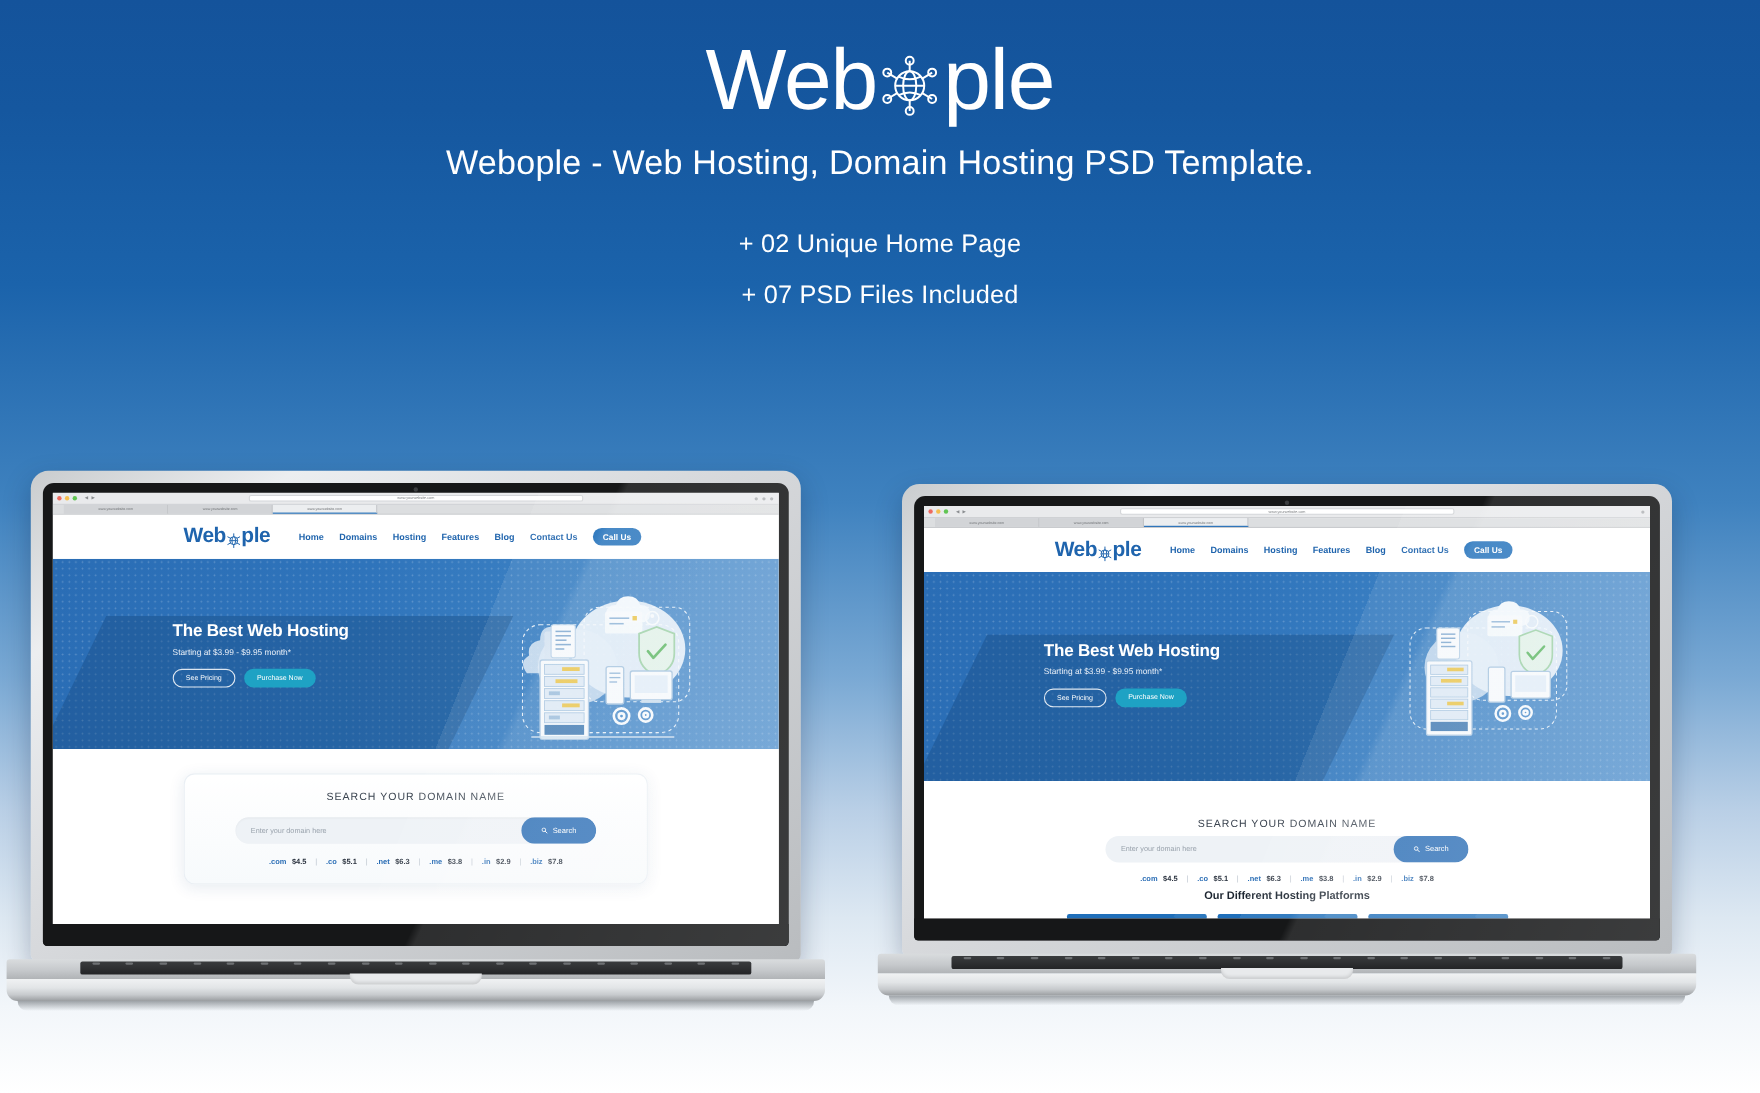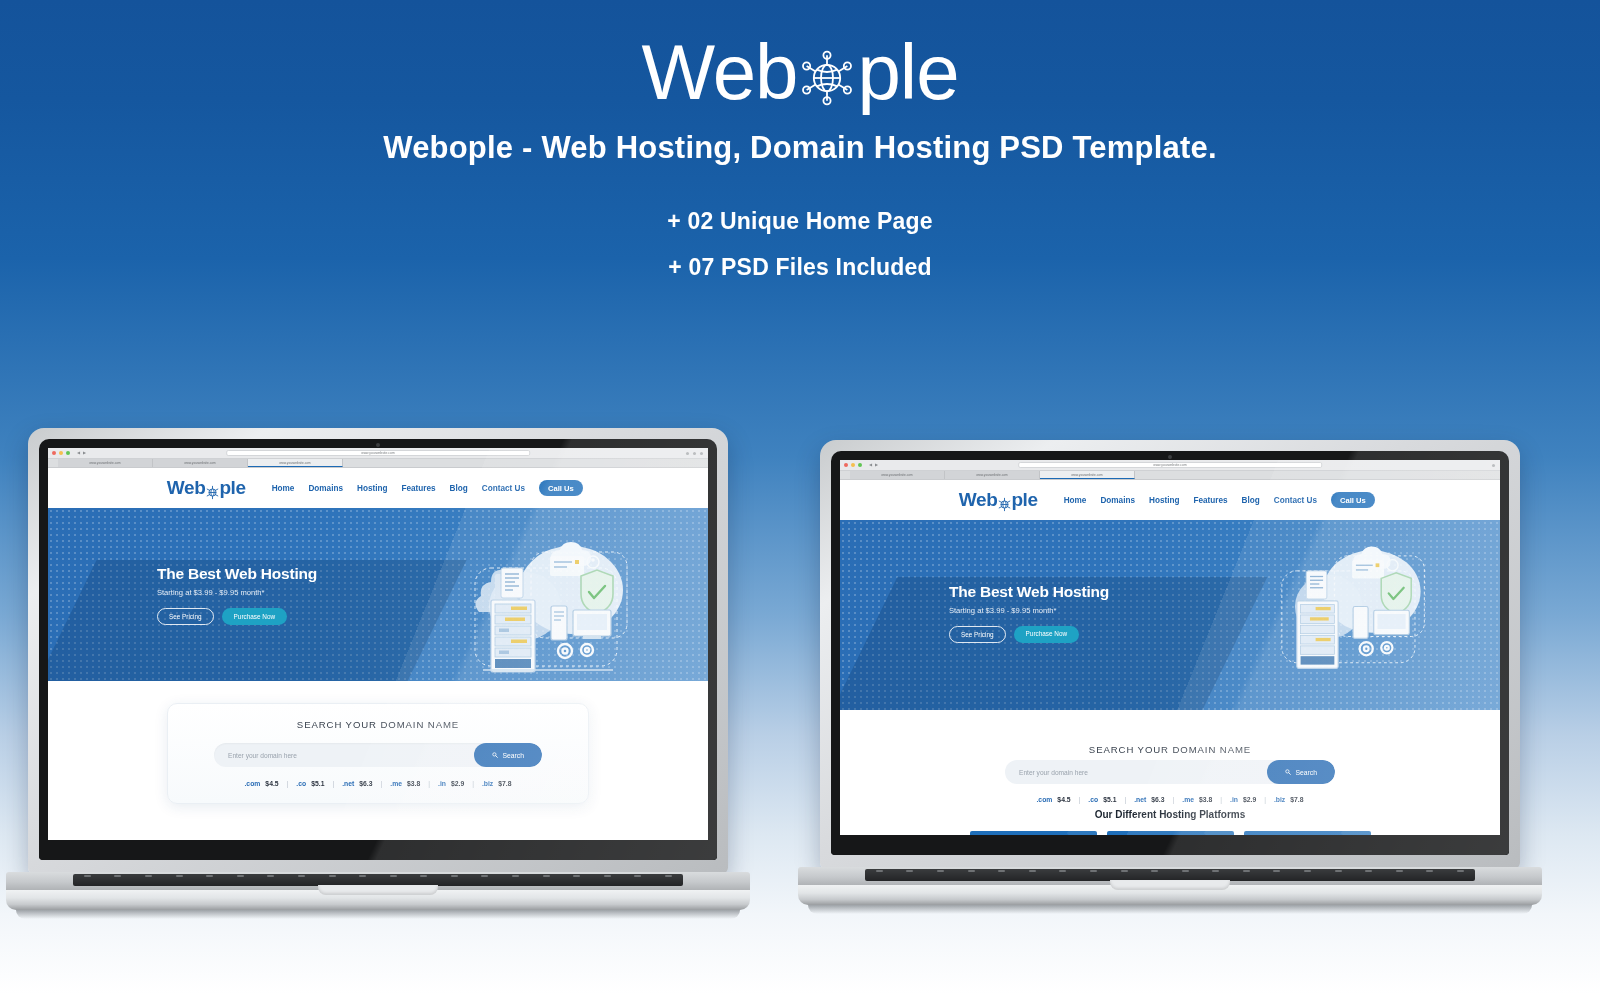--- a/index.html
+++ b/index.html
@@ -19,32 +19,32 @@
     display: flex; align-items: center; justify-content: center;
     gap: 2px; height: 92px;
   }
   .logo-text {
     font-size: 78px; font-weight: 500; color: #ffffff;
     letter-spacing: -1px; line-height: 1;
   }
   .logo-globe { width: 60px; height: 60px; display:block; margin: 0 -2px; position: relative; top: 6px; }
 
   .tagline {
-    font-size: 31px; color: #ffffff; font-weight: 700;
+    font-size: 31px; color: #ffffff; font-weight: 400;
     margin-top: 12px; letter-spacing: 0.2px;
   }
 
   .features {
     display: flex; justify-content: center; gap: 110px;
     margin-top: 42px;
   }
   .feat-col { display: flex; flex-direction: column; gap: 19px; }
   .feat-col.right { padding-top: 2px; }
   .feat-item {
-    font-size: 23px; font-weight: 700; color: #ffffff;
+    font-size: 23px; font-weight: 400; color: #ffffff;
     letter-spacing: 0.2px; white-space: nowrap;
   }
 
   
   .laptops { position: absolute; left: 0; top: 420px; width: 1600px; height: 560px; }
 
   .laptop { position: absolute; }
   .laptop.left  { left: 28px;  top: 8px;  width: 700px; }
   .laptop.right { left: 820px; top: 20px; width: 700px; }
 

